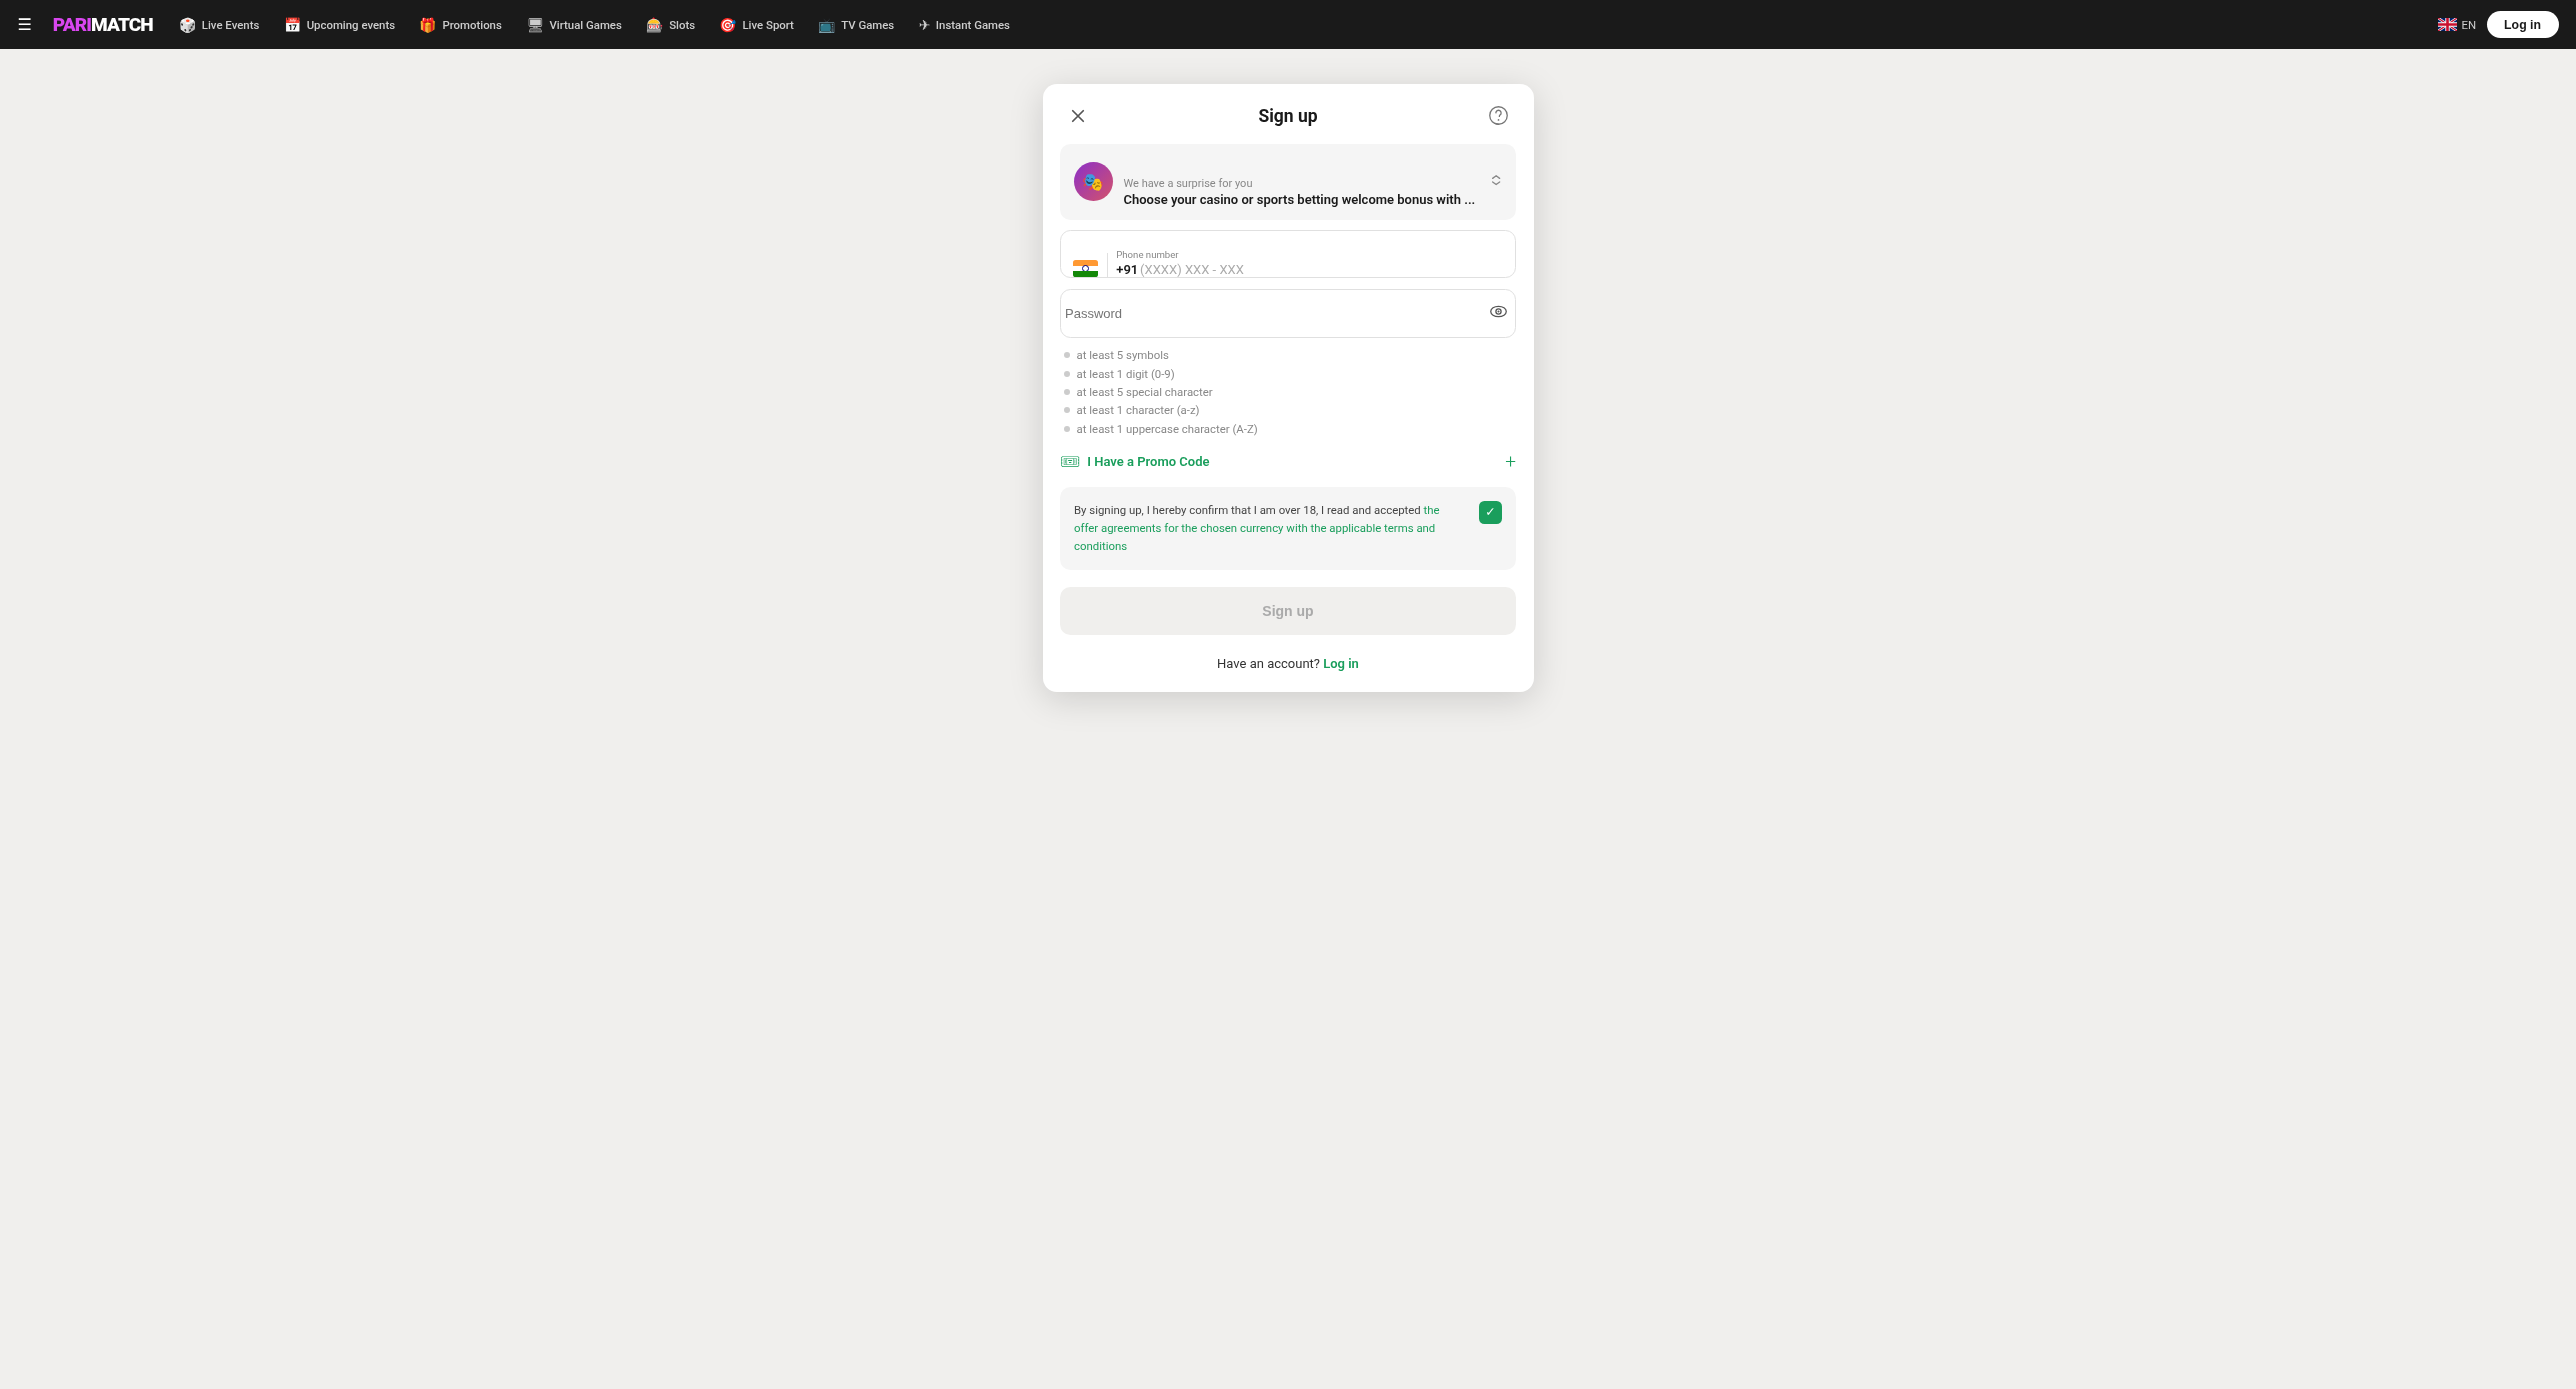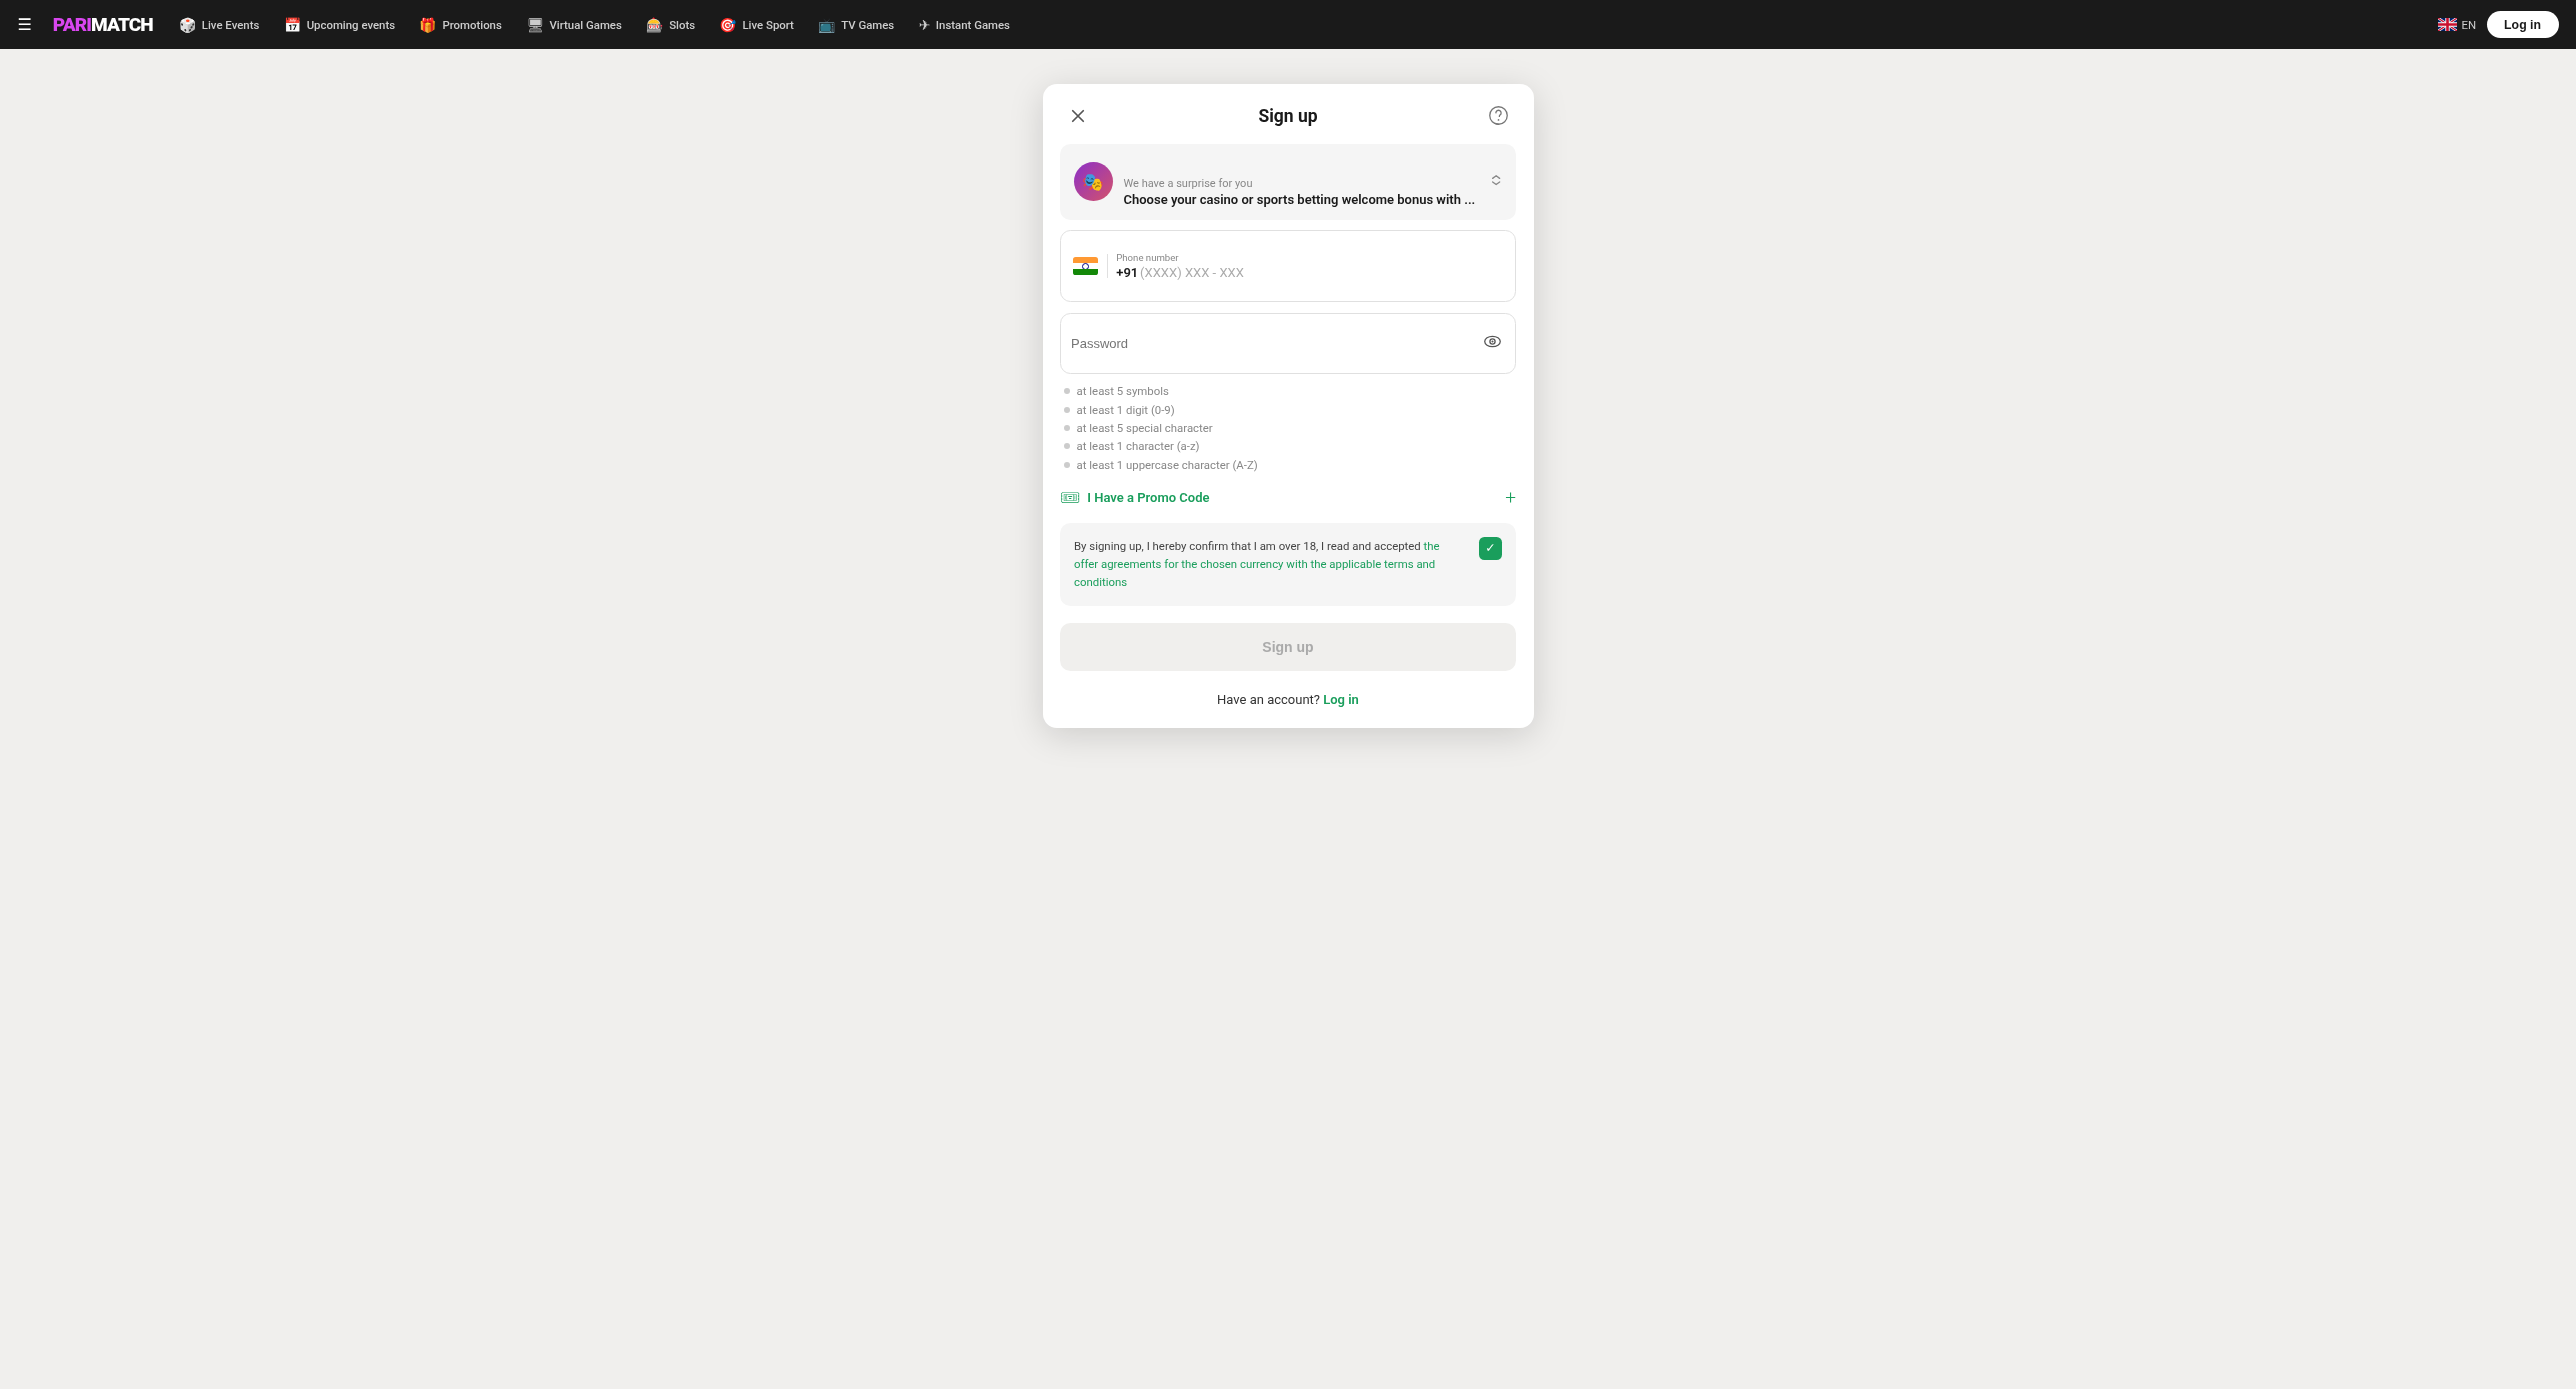--- a/index.html
+++ b/index.html
@@ -184,24 +184,24 @@
     .bonus-arrow {
       color: #888;
       font-size: 14px;
     }
 
     
     .phone-input-wrapper {
       border: 1.3px solid #e0e0e0;
       border-radius: 10.5px;
       display: flex;
-      align-items: center;
+      align-items: flex-end;
       padding: 0 12.3px;
       background: #fff;
-      height: 72px;
+      height: 48px;
     }
     .flag-country {
       display: flex;
       align-items: center;
       gap: 3.5px;
       margin-right: 8.8px;
       cursor: pointer;
       flex-shrink: 0;
     }
     .india-flag {
@@ -250,23 +250,23 @@
     .phone-placeholder {
       color: #aaa;
     }
 
     
     .password-input-wrapper {
       border: 1.3px solid #e0e0e0;
       border-radius: 10.5px;
       display: flex;
       align-items: center;
-      padding: 0 10px;
+      padding: 0 4px;
       background: #fff;
-      height: 61px;
+      height: 49px;
     }
     .password-input {
       flex: 1;
       border: none;
       outline: none;
       font-size: 13px;
       color: #aaa;
       background: transparent;
     }
     .eye-icon-btn {

